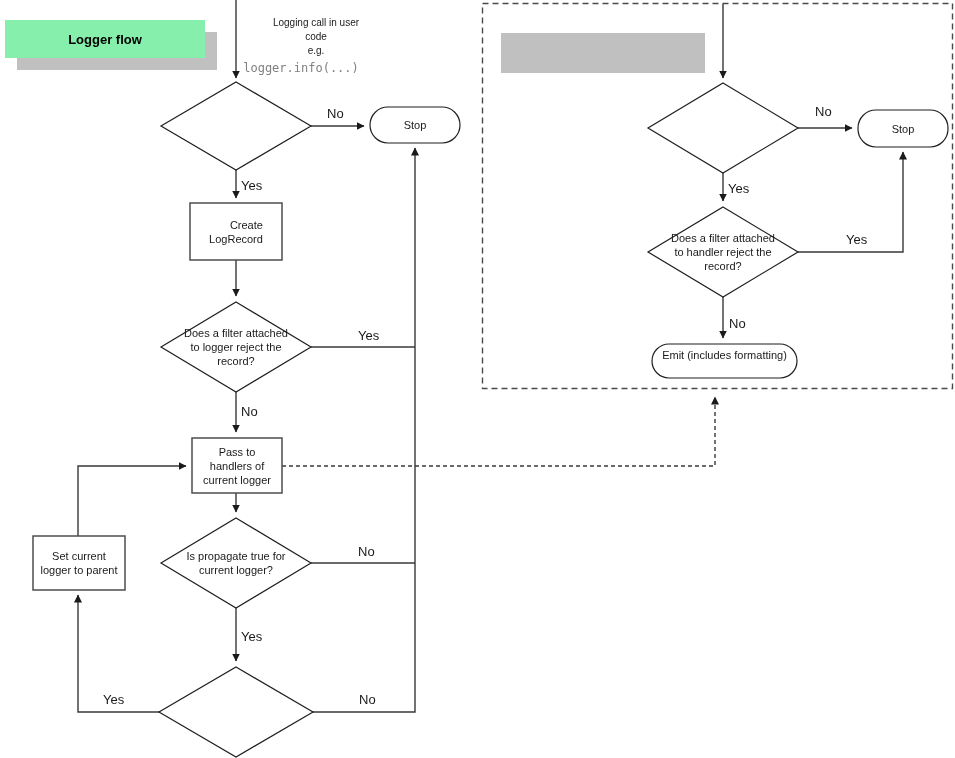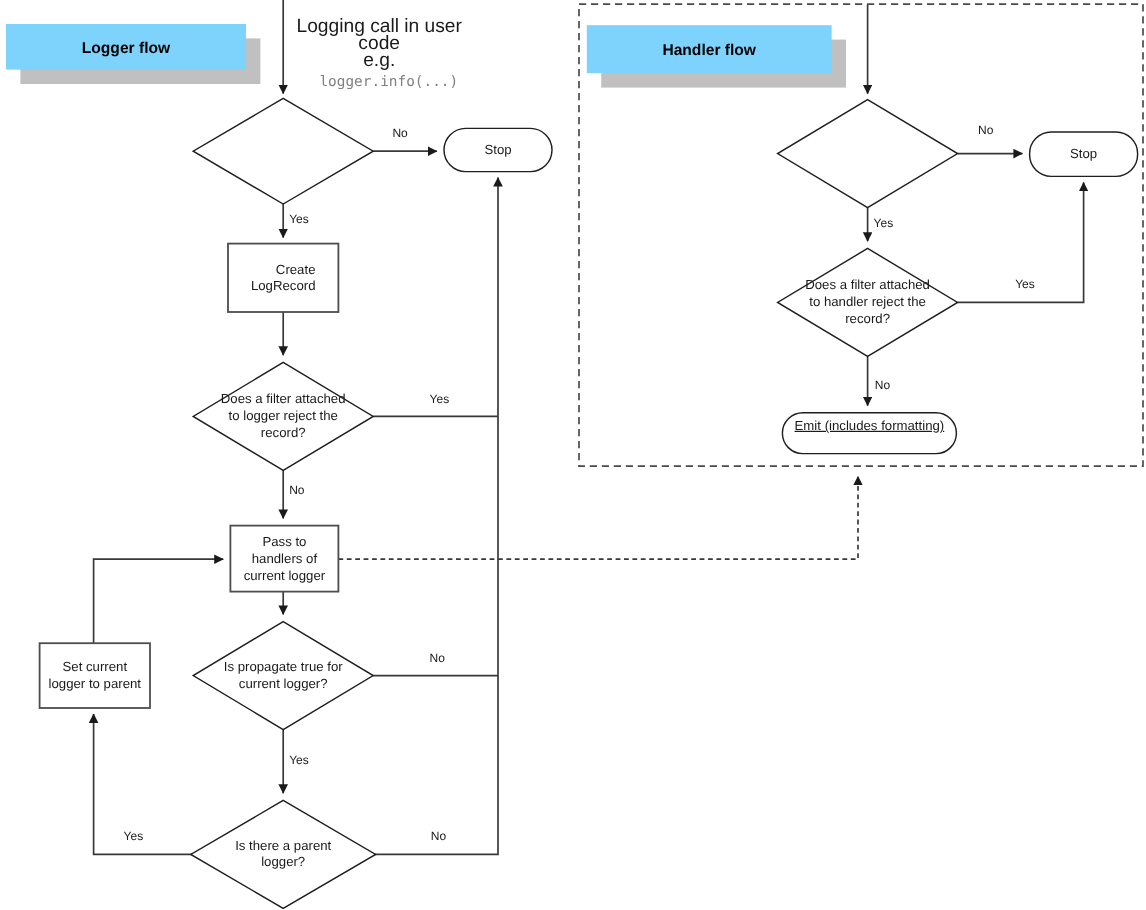--- a/index.html
+++ b/index.html
@@ -17,21 +17,21 @@
     position: absolute;
     left: 0; top: 0;
     width: 955px; height: 758px;
   }
   .flow-title-shadow {
     position: absolute;
     background: #c0c0c0;
   }
   .flow-title {
     position: absolute;
-    background: #7dd3fc;
+    background: #86efac;
     display: flex;
     align-items: center;
     justify-content: center;
     font-size: 13px;
     font-weight: bold;
     color: #000000;
   }
   .node-text {
     position: absolute;
     font-size: 11px;
@@ -40,28 +40,28 @@
     white-space: pre-line;
     color: #1a1a1a;
   }
   .node-text.flexcenter {
     display: flex;
     align-items: center;
     justify-content: center;
   }
   .branch-label {
     position: absolute;
-    font-size: 10px;
+    font-size: 13px;
     color: #1a1a1a;
     white-space: nowrap;
   }
   .start-note {
     position: absolute;
     text-align: center;
-    font-size: 16px;
+    font-size: 10px;
     line-height: 14px;
     white-space: pre-line;
   }
   .start-code {
     position: absolute;
     text-align: center;
     font-family: "DejaVu Sans Mono", monospace;
     font-size: 12px;
     color: #808080;
     white-space: nowrap;
@@ -128,57 +128,52 @@
   </svg>
 
   <div class="flow-title-shadow" style="left:17px; top:32px; width:200px; height:38px;"></div>
   <div class="flow-title" style="left:5px; top:20px; width:200px; height:38px;">
     <span>Logger flow</span>
   </div>
 
   <div class="start-note" style="left:240px; top:16px; width:152px;">Logging call in user
 code
 e.g.</div>
-  <div class="start-code" style="left:246px; top:61px; width:156px;">logger.info(...)</div>
+  <div class="start-code" style="left:223px; top:61px; width:156px;">logger.info(...)</div>
 
   <div class="node-text flexcenter" style="left:370px; top:107px; width:90px; height:36px;">Stop</div>
   <div class="node-text flexcenter" style="left:190px; top:203px; width:92px; height:57px;text-align:right;">Create
 LogRecord</div>
   <div class="node-text" style="left:163px; top:326px; width:146px;">Does a filter attached
 to logger reject the
 record?</div>
   <div class="node-text" style="left:161px; top:549px; width:150px;">Is propagate true for
 current logger?</div>
   <div class="node-text flexcenter" style="left:192px; top:438px; width:90px; height:55px;">Pass to
 handlers of
 current logger</div>
-  <div class="node-text" style="left:166px; top:698px; width:140px;">Is there a parent
-logger?</div>
   <div class="node-text flexcenter" style="left:33px; top:536px; width:92px; height:54px;">Set current
 logger to parent</div>
 
   <div class="branch-label" style="left:327px; top:106px;">No</div>
   <div class="branch-label" style="left:241px; top:178px;">Yes</div>
   <div class="branch-label" style="left:358px; top:328px;">Yes</div>
   <div class="branch-label" style="left:241px; top:404px;">No</div>
   <div class="branch-label" style="left:358px; top:544px;">No</div>
   <div class="branch-label" style="left:241px; top:629px;">Yes</div>
   <div class="branch-label" style="left:359px; top:692px;">No</div>
   <div class="branch-label" style="left:103px; top:692px;">Yes</div>
 
   <div class="flow-title-shadow" style="left:501px; top:33px; width:204px; height:40px;"></div>
-  <div class="flow-title" style="left:489px; top:21px; width:204px; height:40px;">
-    <span>Handler flow</span>
-  </div>
 
 
   <div class="node-text flexcenter" style="left:858px; top:110px; width:90px; height:37px;">Stop</div>
   <div class="node-text" style="left:650px; top:231px; width:146px;">Does a filter attached
 to handler reject the
 record?</div>
-  <div class="node-text flexcenter" style="left:652px; top:344px; width:145px; height:22px;text-decoration:underline;">Emit (includes formatting)</div>
+  <div class="node-text flexcenter" style="left:652px; top:344px; width:145px; height:22px;">Emit (includes formatting)</div>
 
   <div class="branch-label" style="left:815px; top:104px;">No</div>
   <div class="branch-label" style="left:728px; top:181px;">Yes</div>
   <div class="branch-label" style="left:846px; top:232px;">Yes</div>
   <div class="branch-label" style="left:729px; top:316px;">No</div>
 
 </div>
 
 </body></html>

